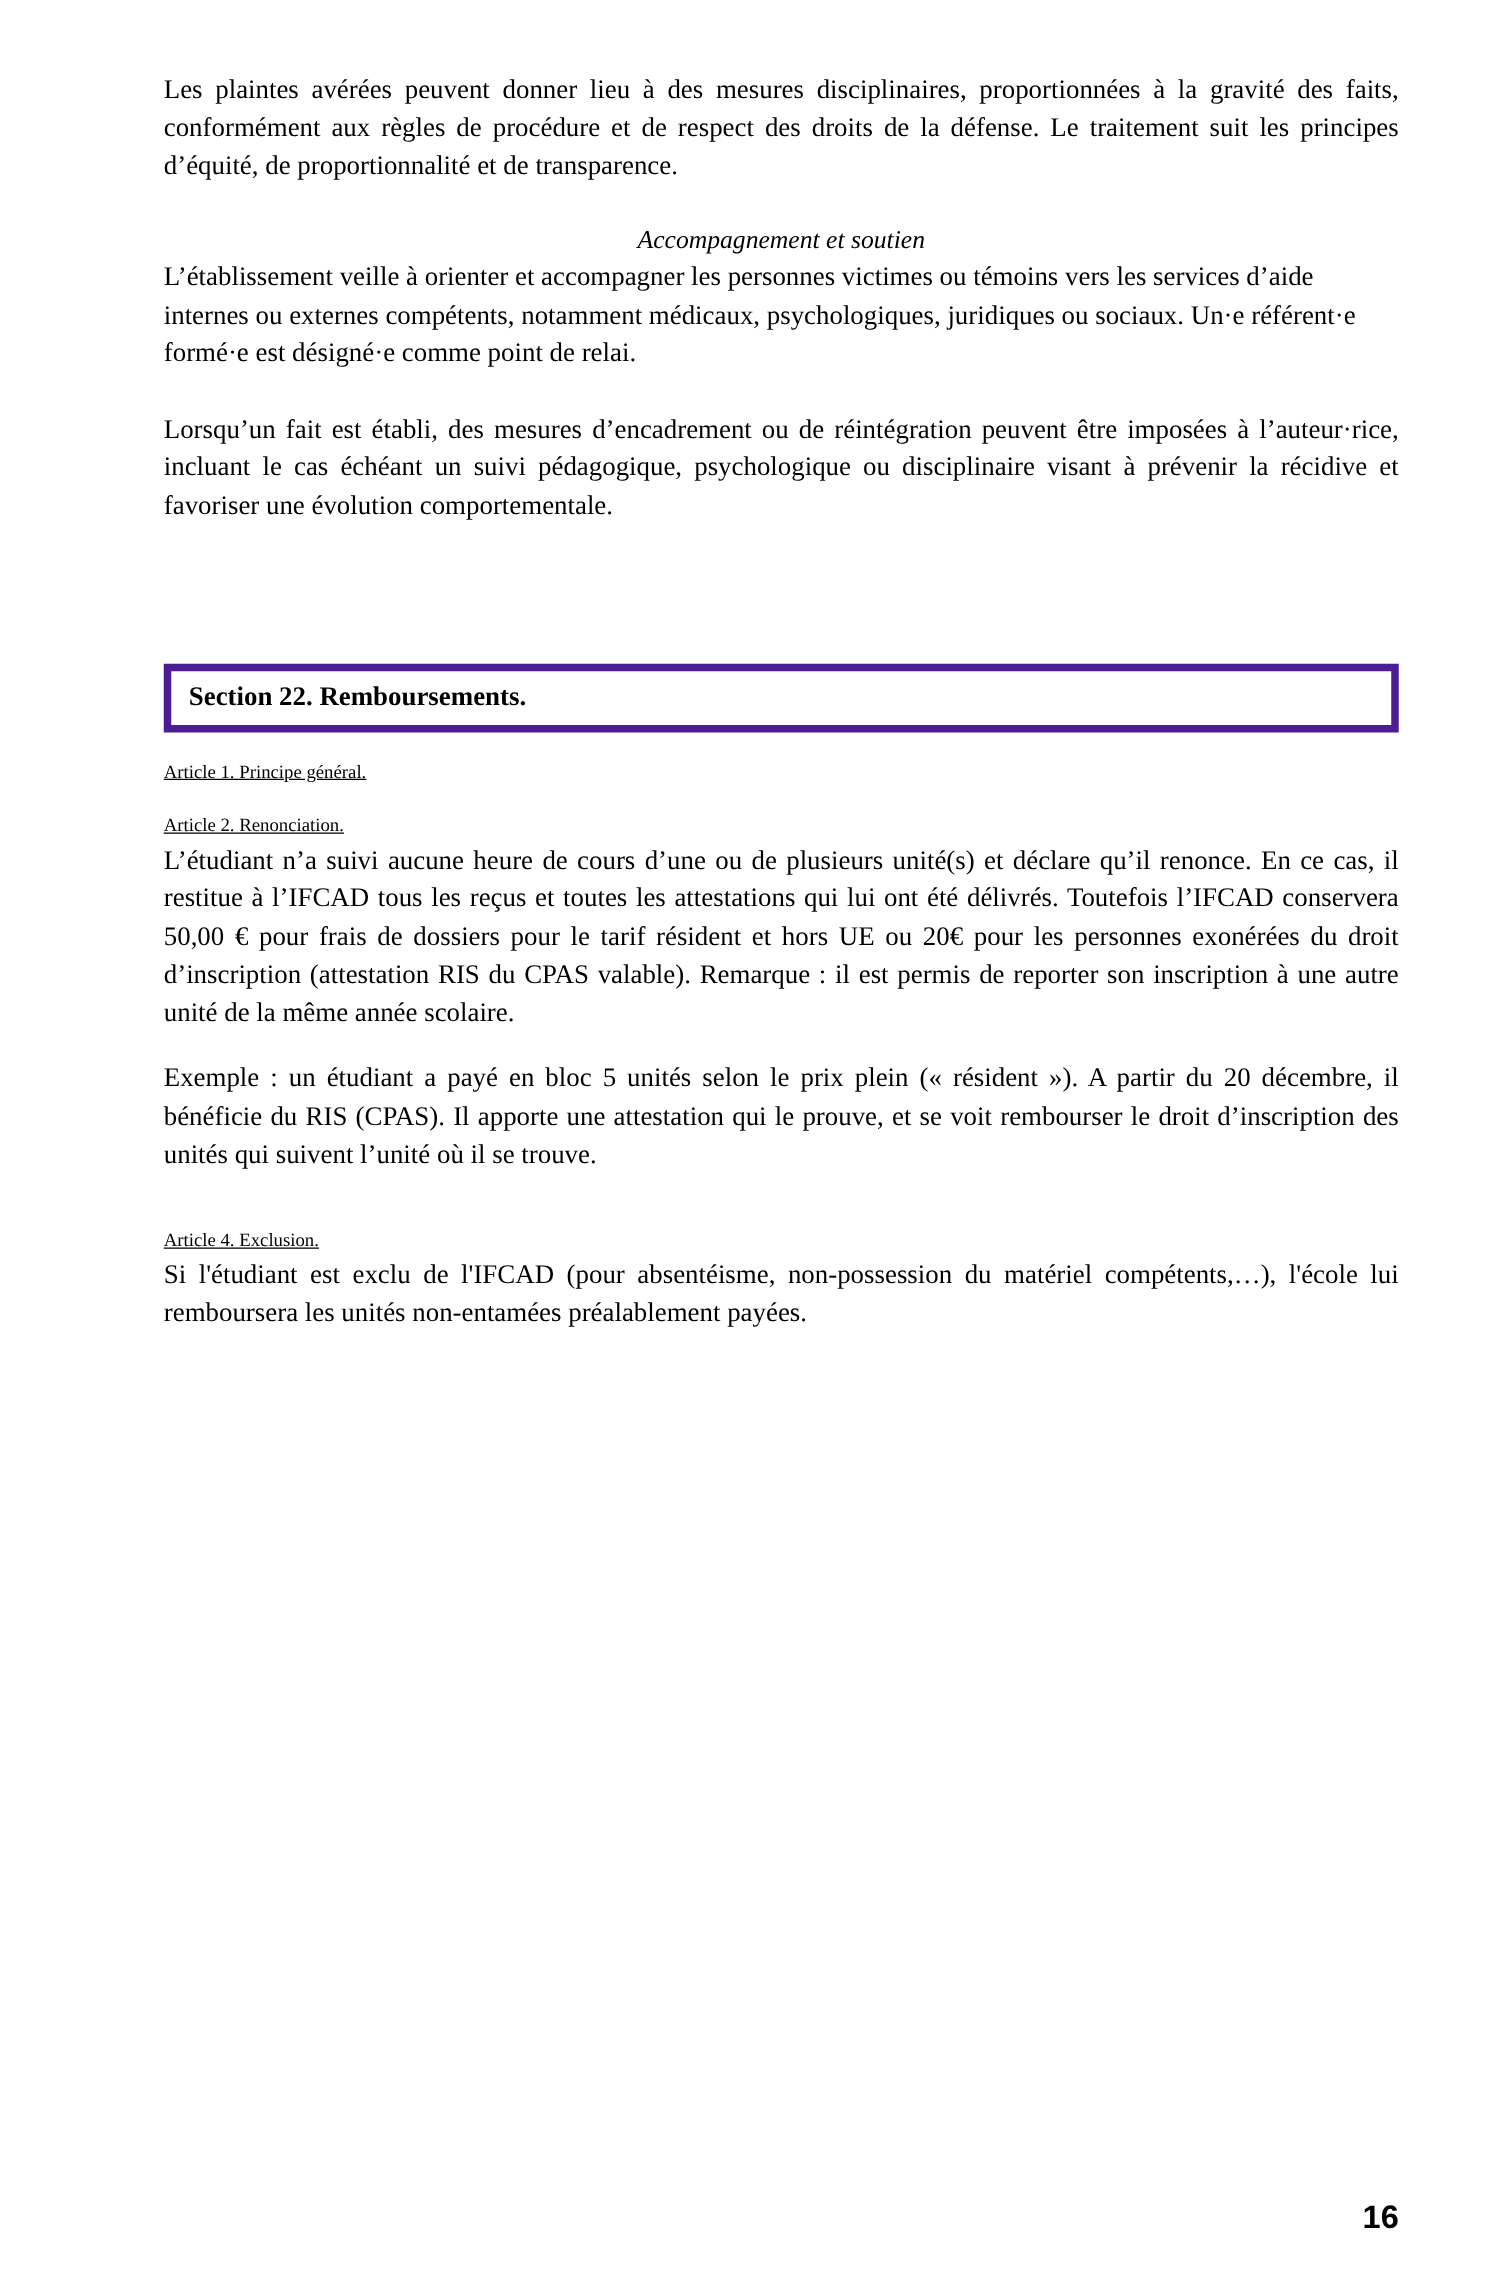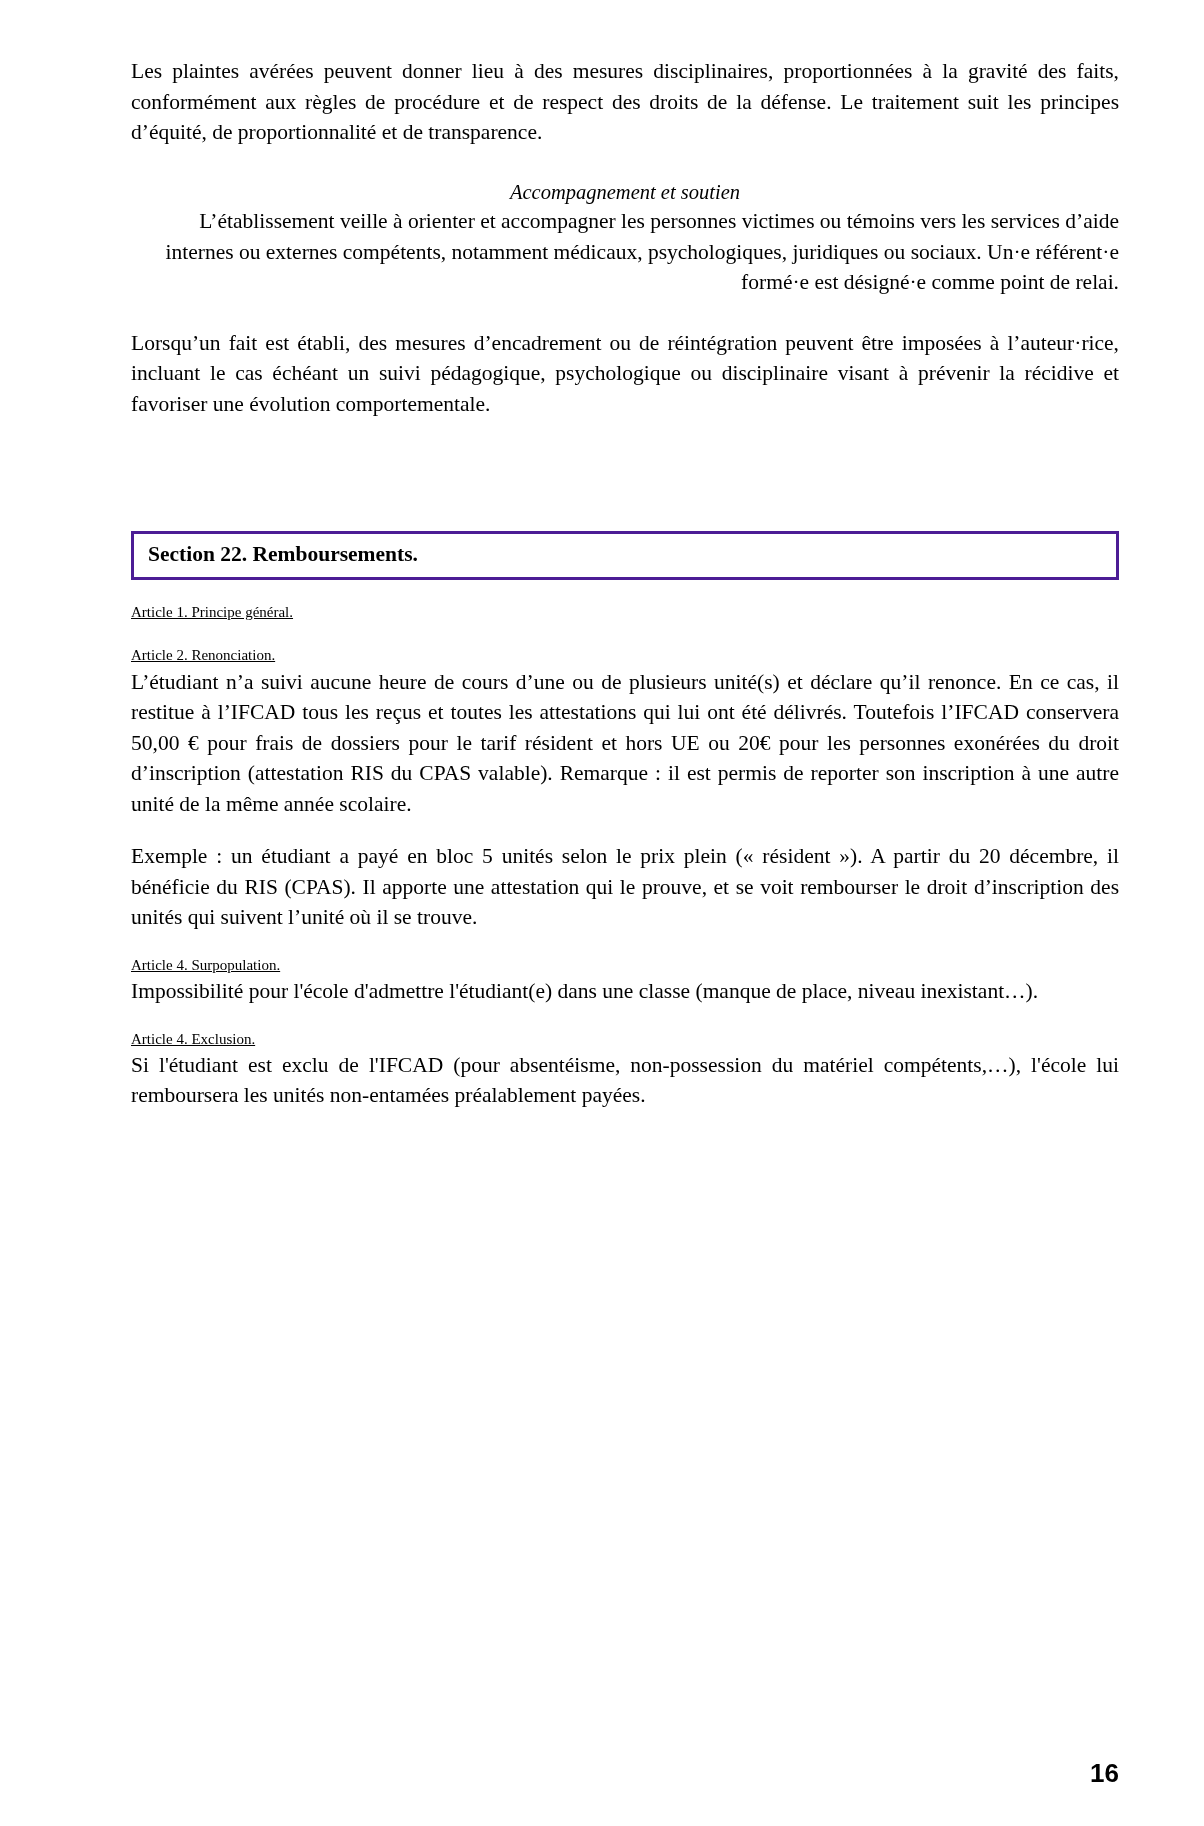--- a/index.html
+++ b/index.html
@@ -35,24 +35,24 @@
   .gap-xl { height: 112px; }
 
   .italic-head {
     font-style: italic;
     font-size: 20.5px;
     line-height: 1.4;
     margin: 0;
     text-align: center;
   }
   .block-left {
-    text-align: right;
+    text-align: left;
   }
   .section-box {
-    border: 3px solid #4c1d95;
+    border: 6px solid #4c1d95;
     padding: 8px 10px 9px 14px;
     margin: 0;
     width: 100%;
     box-sizing: border-box;
   }
   .section-box-title {
     font-weight: bold;
     font-size: 21.5px;
     line-height: 1.2;
   }
@@ -107,24 +107,20 @@
   </div>
 
   <div class="gap-sm"></div>
 
   <div class="art-block">
     <p class="para">Exemple : un étudiant a payé en bloc 5 unités selon le prix plein (« résident »). A partir du 20 décembre, il bénéficie du RIS (CPAS). Il apporte une attestation qui le prouve, et se voit rembourser le droit d’inscription des unités qui suivent l’unité où il se trouve.</p>
   </div>
 
   <div class="gap-sm"></div>
 
-  <div class="art-block">
-    <div class="article-title">Article 4. Surpopulation.</div>
-    <p class="para">Impossibilité pour l'école d'admettre l'étudiant(e) dans une classe (manque de place, niveau inexistant…).</p>
-  </div>
 
   <div class="gap-sm"></div>
 
   <div class="art-block">
     <div class="article-title">Article 4. Exclusion.</div>
     <p class="para">Si l'étudiant est exclu de l'IFCAD (pour absentéisme, non-possession du matériel compétents,…), l'école lui remboursera les unités non-entamées préalablement payées.</p>
   </div>
 
   <div class="page-number">16</div>
 </div>

